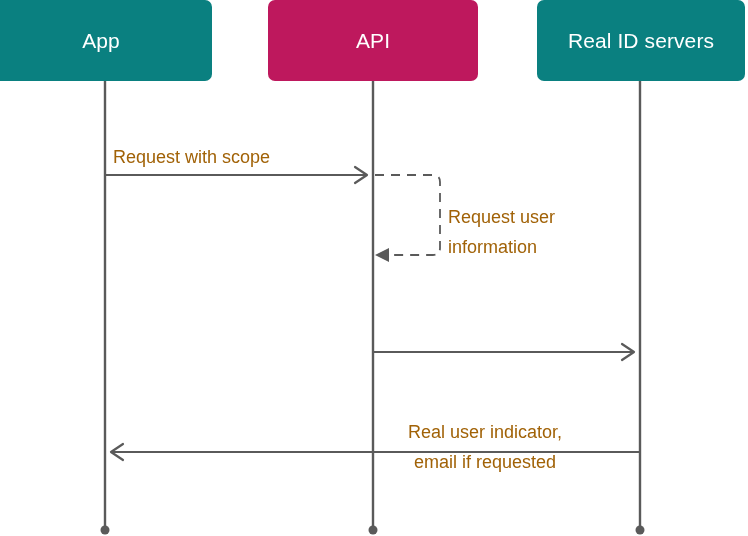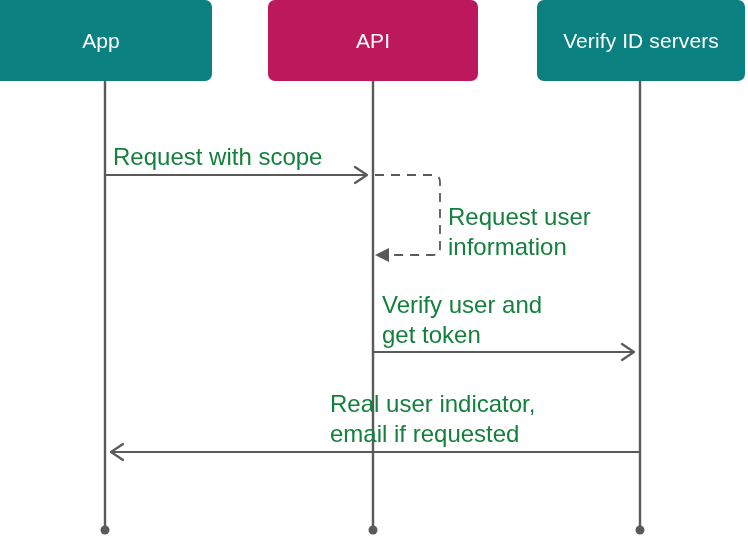--- a/index.html
+++ b/index.html
@@ -38,46 +38,47 @@
   .participant-label {
     color: #ffffff;
     font-size: 21px;
     font-family: "Liberation Sans", sans-serif;
     font-weight: 400;
     letter-spacing: 0.1px;
     white-space: nowrap;
   }
   .msg-label {
     position: absolute;
-    color: #15803d;
-    font-size: 24px;
+    color: #a16207;
+    font-size: 18px;
     font-family: "Liberation Sans", sans-serif;
     font-weight: 400;
     line-height: 30px;
     white-space: pre-line;
   }
   .msg-label.align-right {
-    text-align: left;
+    text-align: center;
+    margin-top: 28px;
   }
 </style>
 </head>
 <body>
 
 <div id="diagram">
 
   <div class="participant-box" style="left:-10px; top:0px; width:222px; height:81px; background:#0a8080;">
     <span class="participant-label">App</span>
   </div>
 
   <div class="participant-box" style="left:268px; top:0px; width:210px; height:81px; background:#be185d;">
     <span class="participant-label">API</span>
   </div>
 
   <div class="participant-box" style="left:537px; top:0px; width:208px; height:81px; background:#0a8080;">
-    <span class="participant-label">Verify ID servers</span>
+    <span class="participant-label">Real ID servers</span>
   </div>
 
   <svg class="layer" viewBox="0 0 748 536" xmlns="http://www.w3.org/2000/svg">
 
     <g>
       <line x1="105" y1="81" x2="105" y2="530" stroke="#5a5a5a" stroke-width="2.4"></line>
       <circle cx="105" cy="530" r="4.5" fill="#5a5a5a"></circle>
     </g>
     <g>
       <line x1="373" y1="81" x2="373" y2="530" stroke="#5a5a5a" stroke-width="2.4"></line>
@@ -107,19 +108,17 @@
       <line x1="640" y1="452" x2="112" y2="452" stroke="#5a5a5a" stroke-width="1.8"></line>
       <polyline points="123,444 111,452 123,460" fill="none" stroke="#5a5a5a" stroke-width="2.2" stroke-linecap="round" stroke-linejoin="round"></polyline>
     </g>
   </svg>
 
   <div class="msg-label" style="left:113px; top:142px;">Request with scope</div>
 
   <div class="msg-label" style="left:448px; top:170px; width:200px;margin-top:32px;">Request user
 information</div>
 
-  <div class="msg-label" style="left:382px; top:290px; width:260px;">Verify user and
-get token</div>
 
   <div class="msg-label align-right" style="left:330px; top:389px; width:310px;">Real user indicator,
 email if requested</div>
 
 </div>
 
 </body></html>

